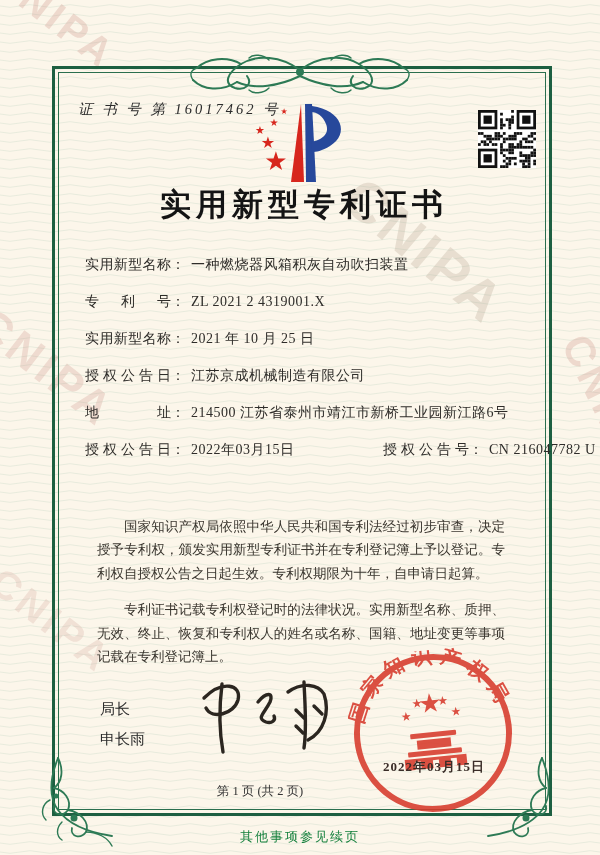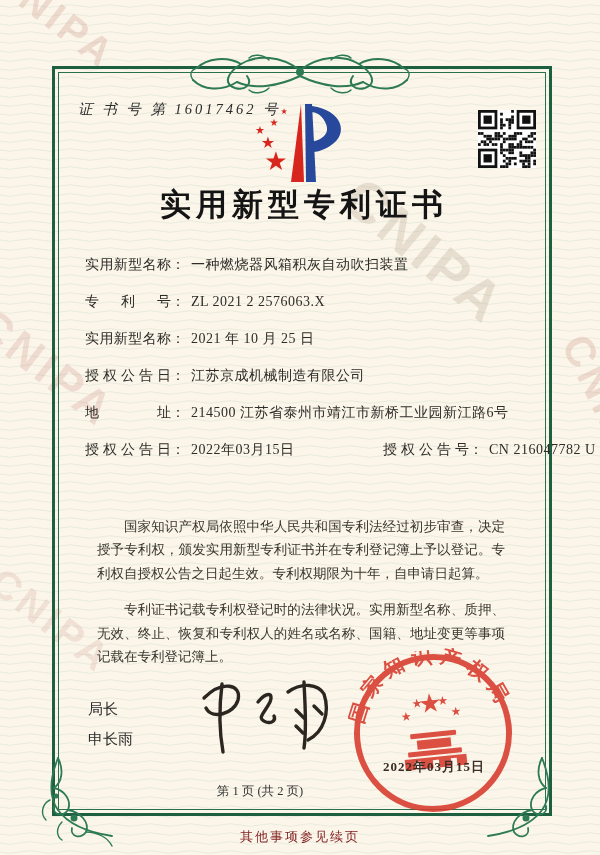--- a/index.html
+++ b/index.html
@@ -23,26 +23,26 @@
   .title{position:absolute;left:4px;top:184px;width:600px;text-align:center;font-size:31px;font-weight:bold;letter-spacing:5px;color:#141414;}
   .fields{position:absolute;left:85px;top:254px;width:440px;font-size:14px;color:#2e2c29;}
   .row{margin-bottom:16px;line-height:21px;white-space:nowrap;}
   .flabel{display:inline-block;width:86px;text-align:justify;text-align-last:justify;}
   .colon{margin-right:6px;}
   .fvalue{letter-spacing:.5px;}
   .gval1{display:inline-block;width:150px;}
   .gpair2{margin-left:42px;}
   .paras{position:absolute;left:84px;top:502px;width:434px;font-size:13.5px;line-height:1.74;color:#3a362f;text-align:justify;}
   .paras p{margin:13px;text-indent:2em;}
-  .sig-block{position:absolute;left:88px;top:694px;font-size:15px;color:#2b2b2b;line-height:30px;}
+  .sig-block{position:absolute;left:100px;top:694px;font-size:15px;color:#2b2b2b;line-height:30px;}
   .sig-svg{position:absolute;left:192px;top:668px;width:155px;height:92px;}
   .seal{position:absolute;left:350px;top:650px;width:166px;height:166px;transform:rotate(-6deg);}
   .seal-date{position:absolute;left:356px;top:758px;width:156px;text-align:center;font-size:13px;letter-spacing:1px;color:#3a2d28;font-weight:bold;}
   .page-info{position:absolute;left:0;top:783px;width:520px;text-align:center;font-size:12.5px;color:#333;}
-  .cont-note{position:absolute;left:0;top:828px;width:600px;text-align:center;font-size:13px;color:#7f1d1d;letter-spacing:2px;}
+  .cont-note{position:absolute;left:0;top:828px;width:600px;text-align:center;font-size:13px;color:#15803d;letter-spacing:2px;}
 </style>
 </head>
 <body>
 
 <div class="page">
 
   <svg class="waves" id="waves">
       <path d="M0 6 q10 2.6 20 0 t20 0 t20 0 t20 0 t20 0 t20 0 t20 0 t20 0 t20 0 t20 0 t20 0 t20 0 t20 0 t20 0 t20 0 t20 0 t20 0 t20 0 t20 0 t20 0 t20 0 t20 0 t20 0 t20 0 t20 0 t20 0 t20 0 t20 0 t20 0 t20 0" fill="none" stroke="#9cc0aa" stroke-width="0.7"></path>
       <path d="M0 15 q10 2.6 20 0 t20 0 t20 0 t20 0 t20 0 t20 0 t20 0 t20 0 t20 0 t20 0 t20 0 t20 0 t20 0 t20 0 t20 0 t20 0 t20 0 t20 0 t20 0 t20 0 t20 0 t20 0 t20 0 t20 0 t20 0 t20 0 t20 0 t20 0 t20 0 t20 0" fill="none" stroke="#9cc0aa" stroke-width="0.7"></path>
       <path d="M0 24 q10 2.6 20 0 t20 0 t20 0 t20 0 t20 0 t20 0 t20 0 t20 0 t20 0 t20 0 t20 0 t20 0 t20 0 t20 0 t20 0 t20 0 t20 0 t20 0 t20 0 t20 0 t20 0 t20 0 t20 0 t20 0 t20 0 t20 0 t20 0 t20 0 t20 0 t20 0" fill="none" stroke="#9cc0aa" stroke-width="0.7"></path>
@@ -338,21 +338,21 @@
       <rect x="2" y="16" width="3" height="3" fill="#111"></rect>
     </svg>
 
   <div class="title">实用新型专利证书</div>
 
   <div class="fields">
     <div class="row">
       <span class="flabel">实用新型名称</span><span class="colon">：</span><span class="fvalue">一种燃烧器风箱积灰自动吹扫装置</span>
     </div>
     <div class="row">
-      <span class="flabel">专利号</span><span class="colon">：</span><span class="fvalue">ZL 2021 2 2576063.X</span>
+      <span class="flabel">专利号</span><span class="colon">：</span><span class="fvalue">ZL 2021 2 4319001.X</span>
     </div>
     <div class="row">
       <span class="flabel">实用新型名称</span><span class="colon">：</span><span class="fvalue">2021 年 10 月 25 日</span>
     </div>
     <div class="row">
       <span class="flabel">授权公告日</span><span class="colon">：</span><span class="fvalue">江苏京成机械制造有限公司</span>
     </div>
     <div class="row">
       <span class="flabel">地址</span><span class="colon">：</span><span class="fvalue">214500 江苏省泰州市靖江市新桥工业园新江路6号</span>
     </div>

